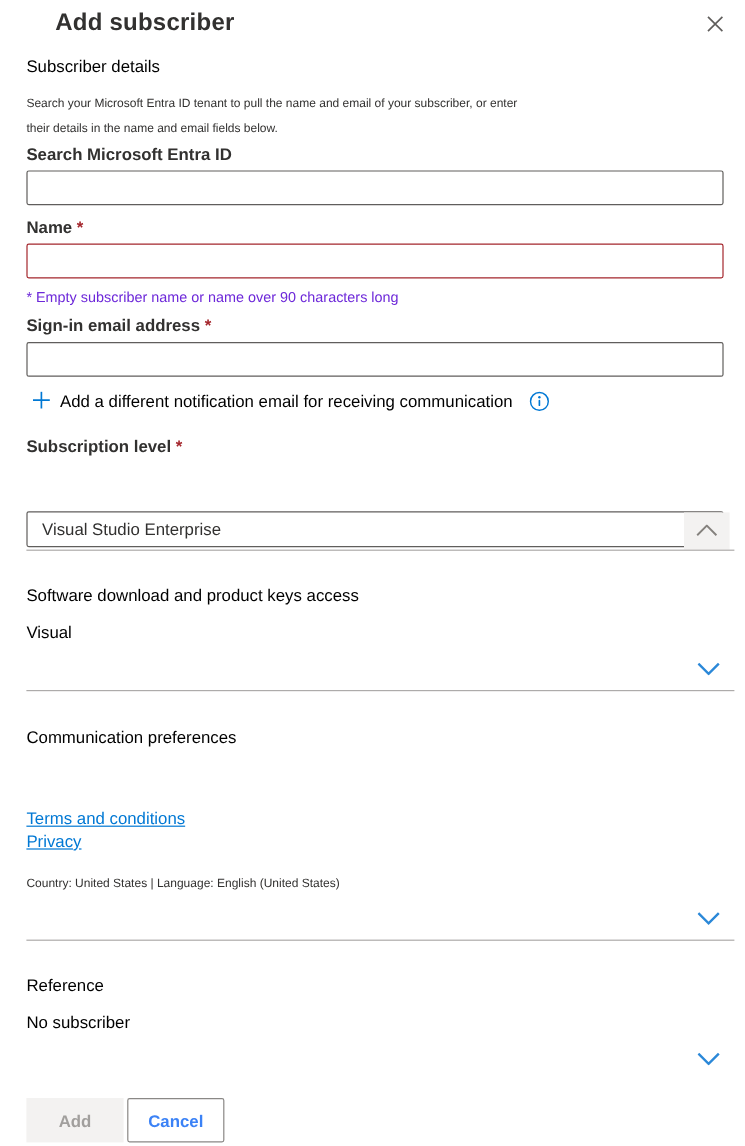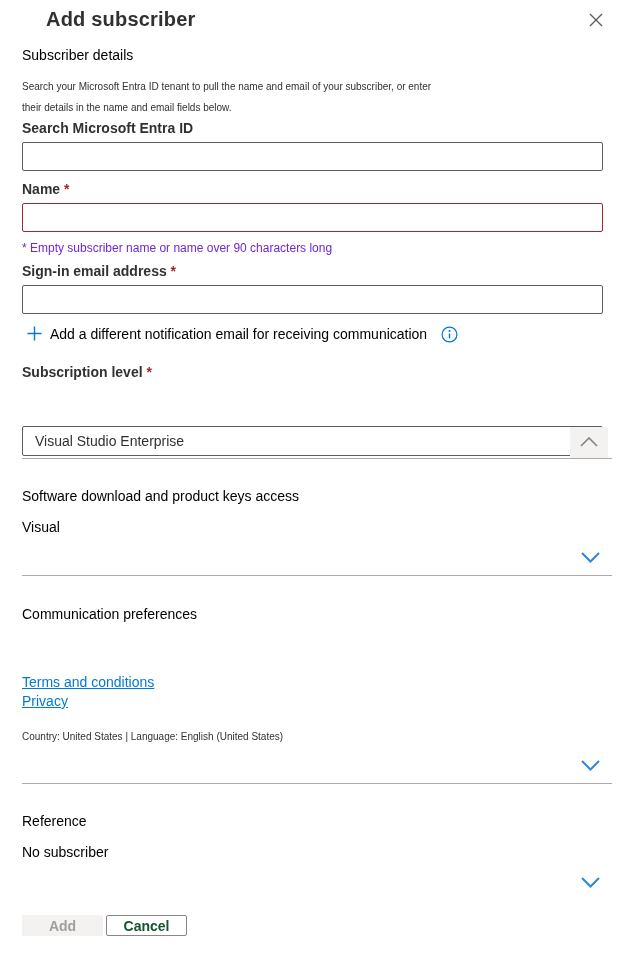--- a/index.html
+++ b/index.html
@@ -71,31 +71,31 @@
     width: 30px; height: 20px;
     background: transparent; border: none; cursor: pointer;
     display: flex; align-items: center; justify-content: center;
   }
   .divider { left: 22px; right: 9px; height: 1px; background: #adabaa; }
   .link {
     color: #0078d4; text-decoration: underline; font-size: 14px; cursor: pointer;
     display: inline-block;
   }
   .btn {
-    height: 21px; font-family: "Liberation Sans", sans-serif;
+    height: 37px; font-family: "Liberation Sans", sans-serif;
     font-size: 14px; font-weight: 700; cursor: pointer;
     display: inline-flex; align-items: center; justify-content: center;
   }
   .btn-add {
     left: 22px; top: 915px; width: 81px;
     background: #f3f2f1; color: #a19f9d; border: none; cursor: default;
   }
   .btn-cancel {
     left: 106px; top: 915px; width: 81px;
-    background: #ffffff; color: #14532d; border: 1px solid #8a8886; border-radius: 2px;
+    background: #ffffff; color: #3b82f6; border: 1px solid #8a8886; border-radius: 2px;
   }
 </style>
 </head>
 <body>
 
 <div id="dialog">
 
   <h1 class="abs title">Add subscriber</h1>
   <button class="abs close-btn" aria-label="Close">
     <span>

